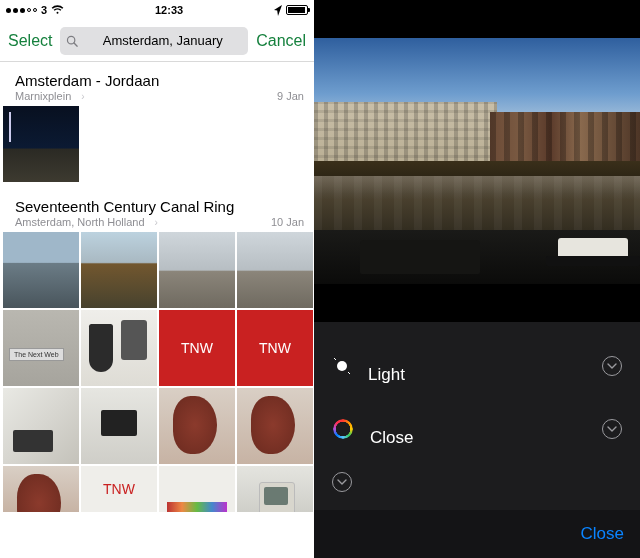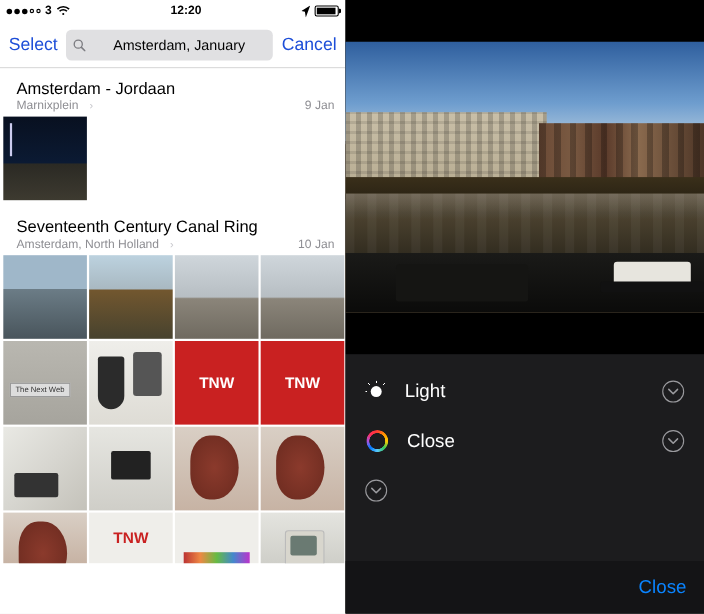--- a/index.html
+++ b/index.html
@@ -14,21 +14,21 @@
   .sb-dots { display:flex; gap:2px; }
   .sb-dots span { width:5px; height:5px; border-radius:50%; background:#000; }
   .sb-dots span.empty { background:transparent; border:1px solid #000; width:4px; height:4px; }
   .wifi-svg { width:13px; height:10px; }
   .sb-right { display:flex; align-items:center; gap:4px; }
   .batt { width:22px; height:10px; border:1px solid #000; border-radius:2px; position:relative; }
   .batt:after { content:""; position:absolute; right:-3px; top:2px; width:2px; height:4px; background:#000; border-radius:0 1px 1px 0;}
   .batt-fill { position:absolute; left:1px; top:1px; bottom:1px; width:85%; background:#000; }
 
   .navbar { height:42px; display:flex; align-items:center; padding:0 8px; gap:8px; border-bottom:1px solid #d9d9d9; }
-  .nav-link { color:#1d4ed8; font-size:16px; font-weight:400; white-space:nowrap; }
+  .nav-link { color:#15803d; font-size:16px; font-weight:400; white-space:nowrap; }
   .searchbox { flex:1; height:28px; background:#e0e0e2; border-radius:5px; display:flex; align-items:center; padding:0 6px; gap:5px; }
   .search-icon-svg { width:12px; height:12px; flex:none; }
   .searchbox input { border:none; background:transparent; outline:none; font-size:13px; color:#000; width:100%;text-align:center; }
 
   .content { height:calc(558px - 62px); overflow:hidden; }
 
   .section-hdr { padding:10px 10px 2px 15px; display:flex; justify-content:space-between; align-items:flex-end; }
   .section-title { font-size:15px; font-weight:400; color:#000; }
   .section-sub { font-size:11px; color:#8e8e93; display:flex; align-items:center; gap:10px; margin-top:1px;}
   .chev { font-size:10px; color:#c7c7cc; }
@@ -41,21 +41,21 @@
   .grid .thumb { width:76px; height:76px; }
 
   
   .t-night { background:linear-gradient(#081020 0%,#0b1a33 55%,#2b2a24 57%,#3d3a30 100%); position:relative;}
   .t-night:after{content:"";position:absolute;left:6px;top:6px;width:2px;height:30px;background:#cce;}
   .t-water { background:linear-gradient(#9fb7c9 0%,#9fb7c9 40%,#6b7c86 41%,#49555c 100%); }
   .t-canal { background:linear-gradient(#bcd2df 0%,#a9b9c2 40%,#72572f 42%,#47422e 100%);}
   .t-street{ background:linear-gradient(#cfd6db 0%,#b7bec3 50%,#8b857a 52%,#6f6a60 100%);}
   .t-office{ background:linear-gradient(135deg,#e9e9e4 0%,#d7d6d0 50%,#c4c2ba 100%); position:relative;}
   .t-office:before{content:"";position:absolute;left:10px;bottom:12px;width:40px;height:22px;background:#333;border-radius:2px;}
-  .t-tnw{ background:#c92121; display:flex;align-items:center;justify-content:center; color:#fff; font-weight:700; font-size:14px; font-family:Arial; }
+  .t-tnw{ background:#c92121; display:flex;align-items:center;justify-content:center; color:#fff; font-weight:400; font-size:14px; font-family:Arial; }
   .t-tnw.white{ background:#efeeea; color:#c92121; }
   .t-plaque{ background:linear-gradient(#b9b7b0,#a6a49d); position:relative;}
   .t-plaque:after{content:"The Next Web";position:absolute;left:6px;top:38px;font-size:7px;color:#333;background:#ddd;padding:2px 4px;border:1px solid #999;}
   .t-coffee{ background:linear-gradient(#efeeea,#dedcd5); position:relative;}
   .t-coffee:after{content:"";position:absolute;right:10px;top:10px;width:26px;height:40px;background:#555;border-radius:3px;}
   .t-coffee:before{content:"";position:absolute;left:8px;top:14px;width:24px;height:48px;background:#2b2b2b;border-radius:3px 3px 14px 14px;}
   .t-meat{ background:linear-gradient(#d9cfc5,#c7b3a4); position:relative;}
   .t-meat:after{content:"";position:absolute;left:14px;top:8px;width:44px;height:58px;background:radial-gradient(#8b3a2c,#6a2a1f);border-radius:40% 50% 50% 40%;}
   .t-screens{ background:linear-gradient(#e6e6e1,#cfcec8); position:relative;}
   .t-screens:after{content:"";position:absolute;left:20px;top:22px;width:36px;height:26px;background:#222;border-radius:2px;}
@@ -96,21 +96,21 @@
     linear-gradient(rgba(120,140,160,0.25),transparent 40%);}
   .photo .boats { position:absolute; left:0; right:0; bottom:0; height:22%;
     background:linear-gradient(#1a1a18,#0b0b0a);}
   .photo .boat-white{position:absolute;right:12px;bottom:24px;width:70px;height:22px;background:#e7e5de;border-radius:3px;}
   .photo .boat-white:after{content:"";position:absolute;left:-12px;bottom:-6px;width:94px;height:10px;background:#111;border-radius:2px;}
   .photo .ship{position:absolute;left:46px;bottom:10px;width:120px;height:34px;background:#151513;border-radius:4px 4px 2px 2px;}
 
   .controls { flex:1; background:#1c1c1e; padding:12px 0 0 0; display:flex; flex-direction:column; }
   .ctrl-row { display:flex; align-items:center; justify-content:space-between; padding:12px 18px; }
   .ctrl-left { display:flex; align-items:center; gap:16px; }
-  .ctrl-label { color:#fff; font-size:17px; font-weight:300; }
+  .ctrl-label { color:#fff; font-size:17px; font-weight:300;margin-top:19px; }
   .ctrl-icon { width:22px; height:22px; display:flex; align-items:center; justify-content:center; }
   .chev-down { width:20px; height:20px; border:1.3px solid #9a9a9e; border-radius:50%; display:flex; align-items:center; justify-content:center;}
   .chev-down svg{width:10px;height:10px;}
   .bottombar { margin-top:auto; height:48px; display:flex; align-items:center; justify-content:flex-end; padding:0 16px; background:#141416;}
   .close-link { color:#0a84ff; font-size:17px; }
 
   
   .ring { width:20px;height:20px;border-radius:50%;
     background:conic-gradient(#ff3b30,#ff9500,#ffcc00,#34c759,#5ac8fa,#007aff,#af52de,#ff2d55,#ff3b30);
     -webkit-mask:radial-gradient(circle at center, transparent 0 7px,#000 7.5px 10px, transparent 10.5px);
@@ -140,21 +140,21 @@
             <span></span>
             <span></span>
             <span class="empty"></span>
             <span class="empty"></span>
         </span>
         <span>3</span>
         <svg class="wifi-svg" viewBox="0 0 16 12">
           <path d="M8 10.5a1.2 1.2 0 100-2.4 1.2 1.2 0 000 2.4zM3.2 5.6a7 7 0 019.6 0l-1.3 1.3a5.2 5.2 0 00-7 0L3.2 5.6zM.8 3.2a10.4 10.4 0 0114.4 0L13.9 4.5a8.6 8.6 0 00-11.8 0L.8 3.2z" fill="#000"></path>
         </svg>
       </div>
-      <div>12:20</div>
+      <div>12:33</div>
       <div class="sb-right">
         <svg width="8" height="11" viewBox="0 0 8 11">
             <path d="M0 5 8 0 4 11 3.2 5.6z" fill="#000"></path>
           </svg>
         <div class="batt">
             <div class="batt-fill"></div>
           </div>
       </div>
     </div>
 

